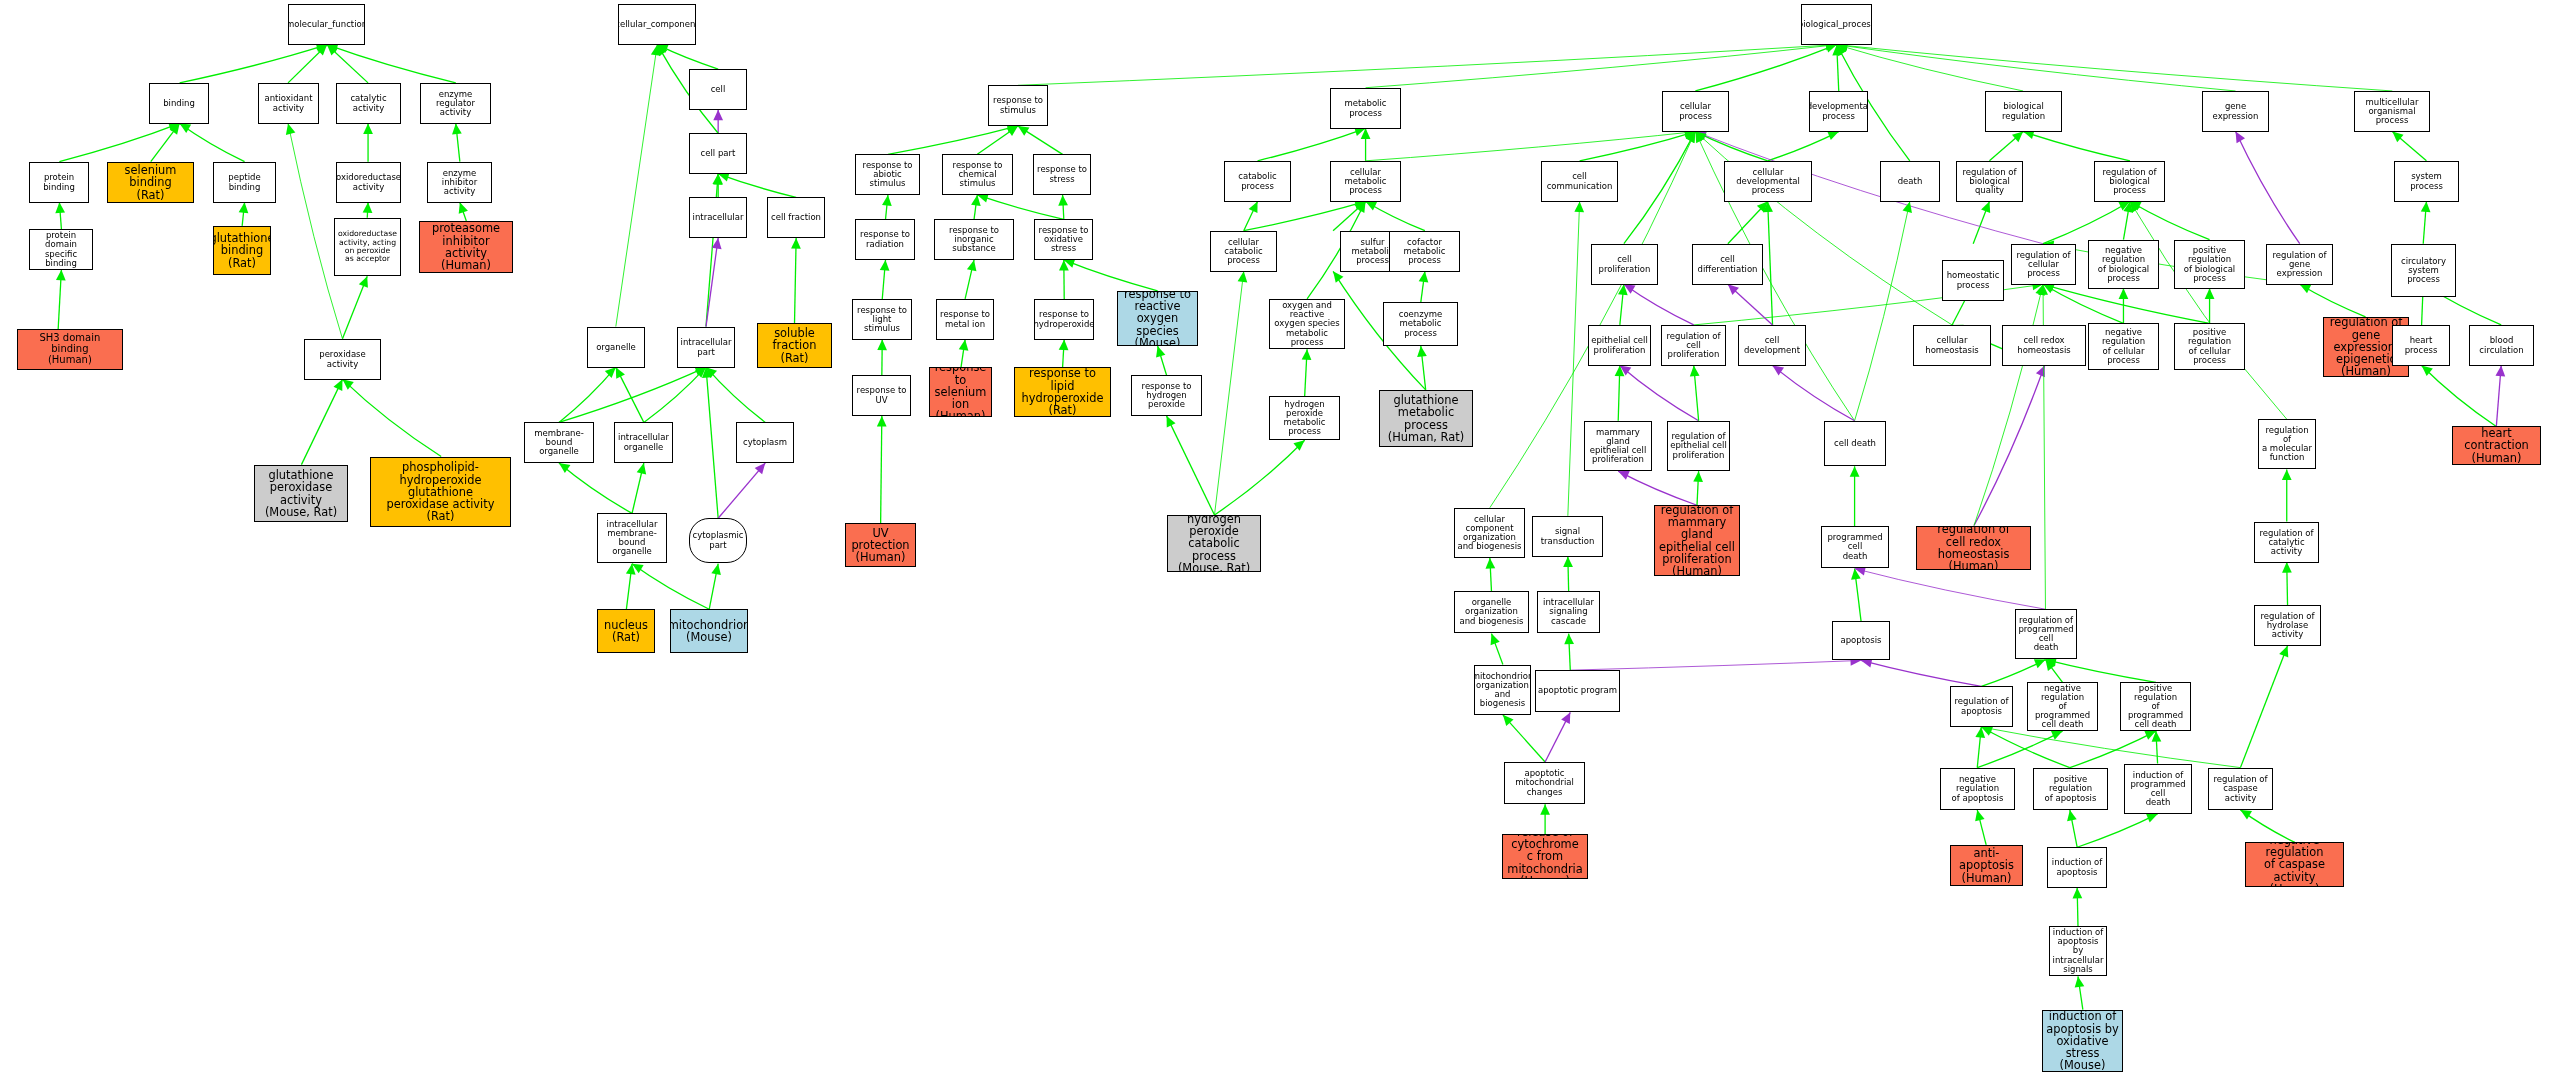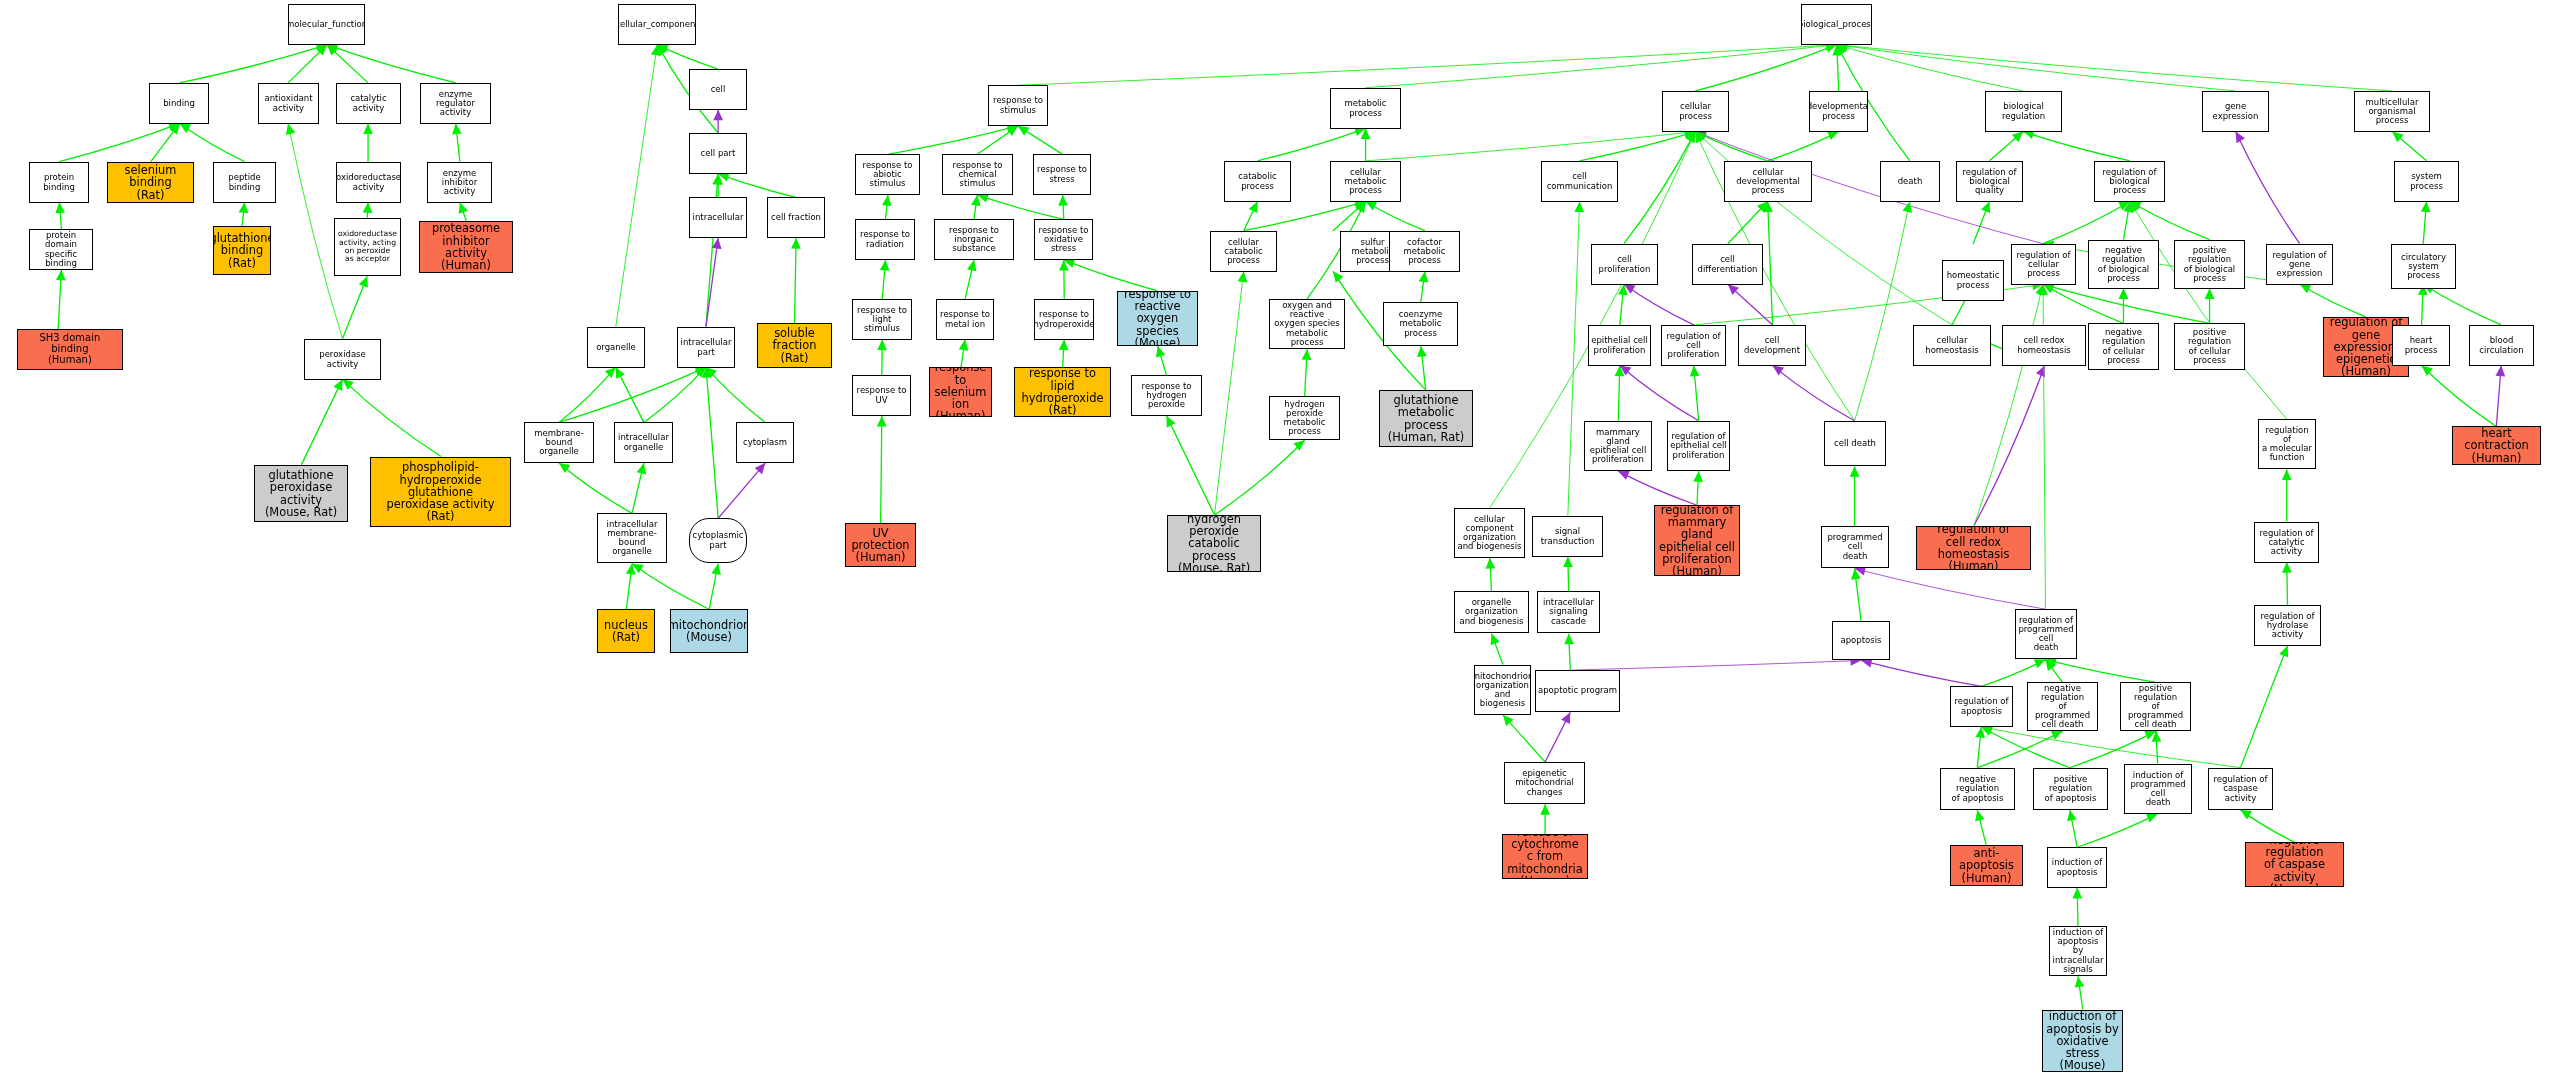--- a/index.html
+++ b/index.html
@@ -950,21 +950,21 @@
       </div>
       <div class="node c-white f10" style="left: 2174px; top: 240px; width: 71px; height: 49px;">
         <span>positive regulation
 of biological
 process</span>
       </div>
       <div class="node c-white f10" style="left: 2266px; top: 244px; width: 67px; height: 41px;">
         <span>regulation of
 gene expression</span>
       </div>
-      <div class="node c-white f10" style="left: 2391px; top: 244px; width: 65px; height: 45px;">
+      <div class="node c-white f10" style="left: 2391px; top: 244px; width: 65px; height: 53px;">
         <span>circulatory
 system process</span>
       </div>
       <div class="node c-white f10" style="left: 1588px; top: 325px; width: 63px; height: 41px;">
         <span>epithelial cell
 proliferation</span>
       </div>
       <div class="node c-white f10" style="left: 1661px; top: 325px; width: 65px; height: 41px;">
         <span>regulation of
 cell proliferation</span>
@@ -1086,21 +1086,21 @@
         <span>negative regulation
 of programmed
 cell death</span>
       </div>
       <div class="node c-white f10" style="left: 2120px; top: 682px; width: 71px; height: 49px;">
         <span>positive regulation
 of programmed
 cell death</span>
       </div>
       <div class="node c-white f10" style="left: 1504px; top: 762px; width: 81px; height: 42px;">
-        <span>epigenetic mitochondrial
+        <span>apoptotic mitochondrial
 changes</span>
       </div>
       <div class="node c-white f10" style="left: 1940px; top: 768px; width: 75px; height: 42px;">
         <span>negative regulation
 of apoptosis</span>
       </div>
       <div class="node c-white f10" style="left: 2033px; top: 768px; width: 75px; height: 42px;">
         <span>positive regulation
 of apoptosis</span>
       </div>

